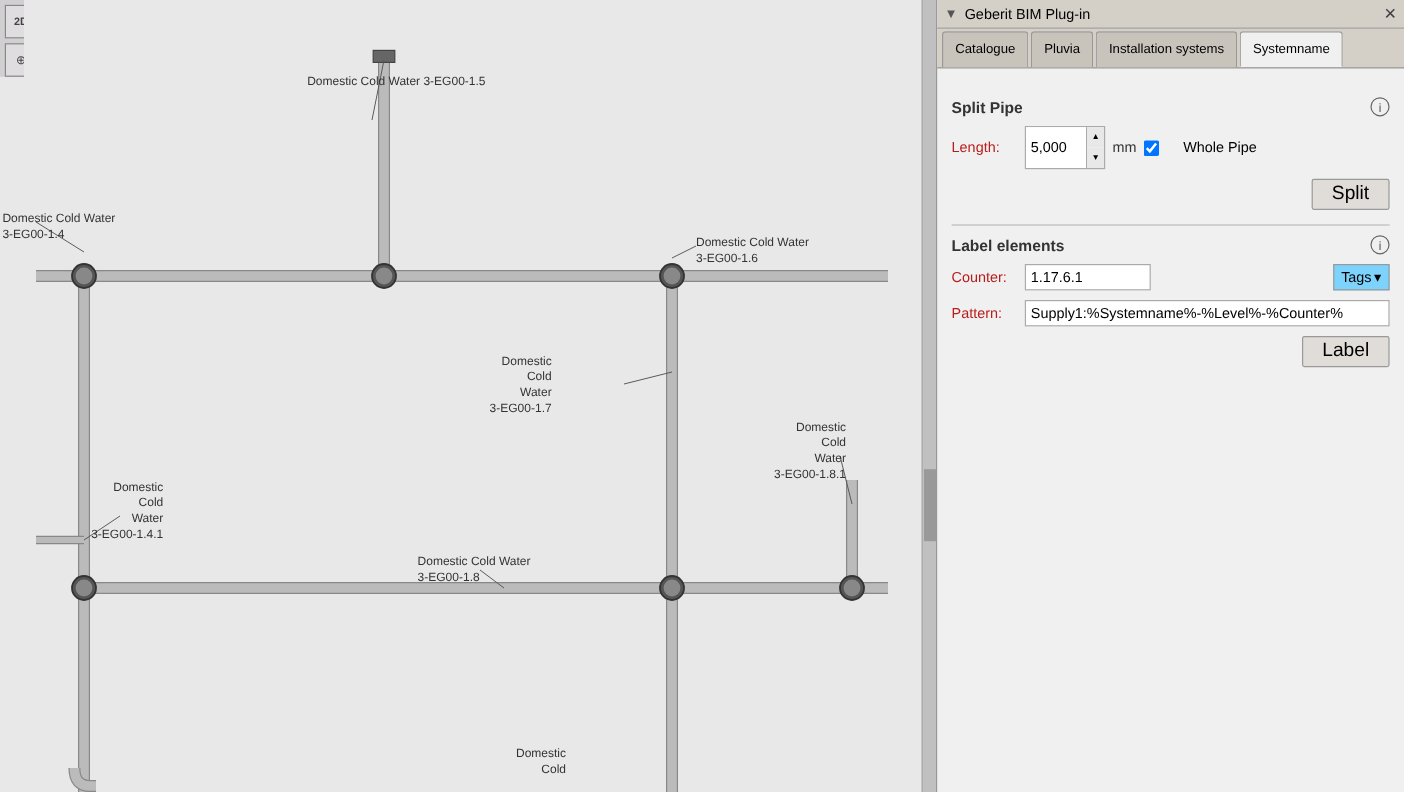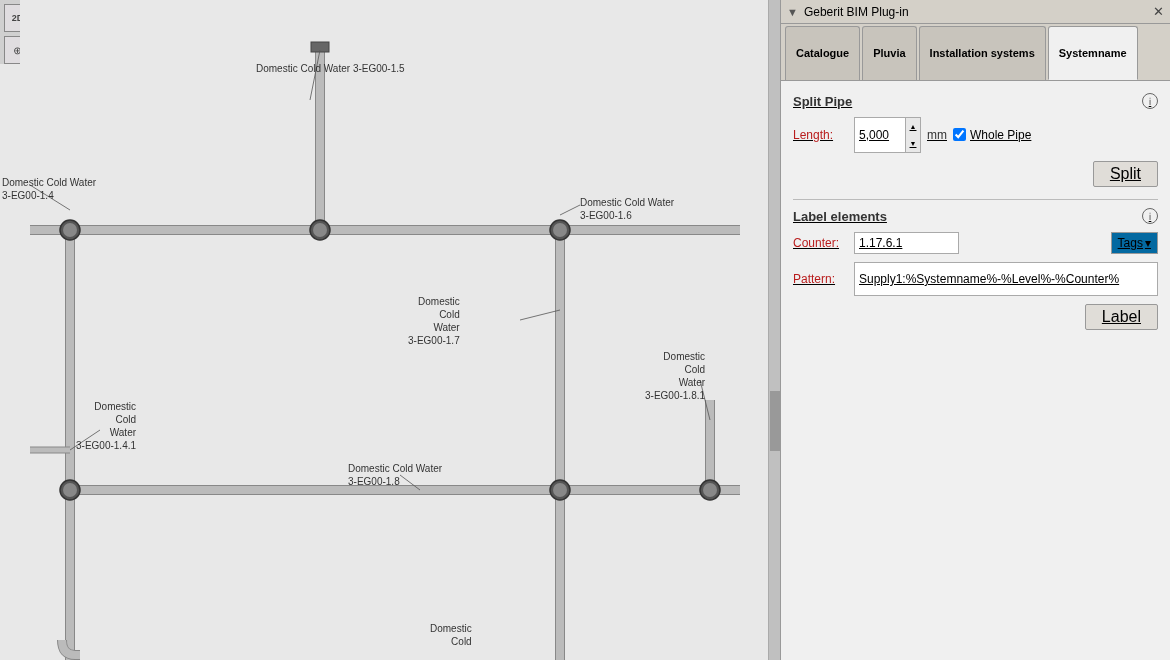--- a/index.html
+++ b/index.html
@@ -59,43 +59,41 @@
     
     #panel-tabs {
       display: flex;
       background: #d4d0c8;
       border-bottom: 1px solid #999;
       padding: 2px 4px 0 4px;
       gap: 0;
     }
 
     .tab {
-      padding: 20px 10px;
+      padding: 8px 10px;
       font-size: 11px;
       cursor: pointer;
       border: 1px solid #999;
       border-bottom: none;
       background: #c8c4bc;
       margin-right: 2px;
       border-radius: 3px 3px 0 0;
-      font-weight: bold;
     }
 
     .tab.active {
       background: #f0f0f0;
       border-bottom: 1px solid #f0f0f0;
       z-index: 1;
     }
 
     
     #panel-content {
       flex: 1;
       overflow-y: auto;
-      padding: 8px 12px;
-      text-decoration: underline;
+      padding: 20px 12px;
     }
 
     
     .section-header {
       display: flex;
       align-items: center;
       justify-content: space-between;
       margin-bottom: 8px;
       margin-top: 4px;
     }
@@ -176,22 +174,22 @@
       background: #e8e8e8;
     }
 
     .unit-label {
       font-size: 12px;
       color: #333;
     }
 
     .checkbox-wrapper {
       display: flex;
-      align-items: flex-start;
-      gap: 4px;
+      align-items: flex-end;
+      gap: 20px;
     }
 
     .checkbox-wrapper input[type="checkbox"] {
       width: 13px;
       height: 13px;
     }
 
     .btn {
       background: #e0ddd8;
       border: 1px solid #999;
@@ -211,26 +209,26 @@
       border: none;
       border-top: 1px solid #bbb;
       margin: 8px 0;
     }
 
     .pattern-input {
       border: 1px solid #aaa;
       background: white;
       padding: 2px 4px;
       font-size: 12px;
-      height: 34px;
+      height: 22px;
       flex: 1;
     }
 
     .tags-btn {
-      background: #0369a1;
+      background: #7dd3fc;
       border: 1px solid #999;
       padding: 2px 6px;
       font-size: 12px;
       cursor: pointer;
       display: flex;
       align-items: center;
       gap: 2px;
       height: 22px;
     }
 

